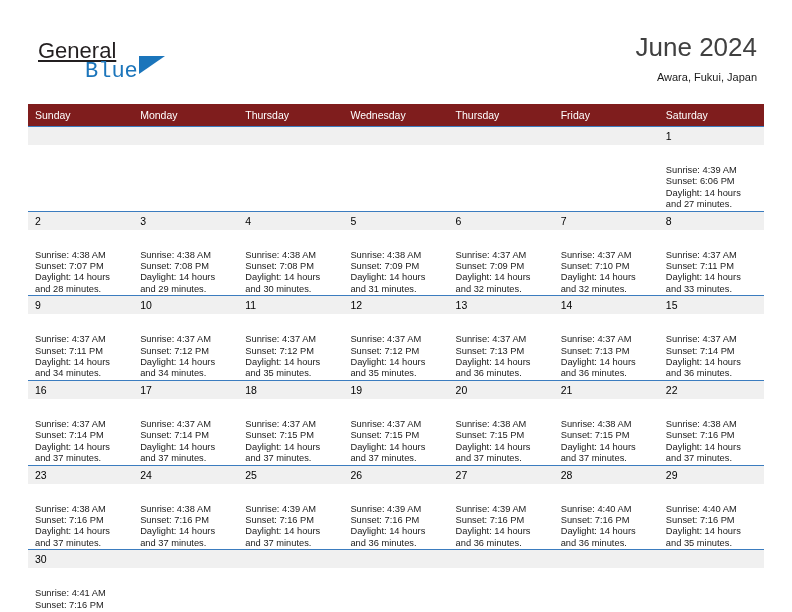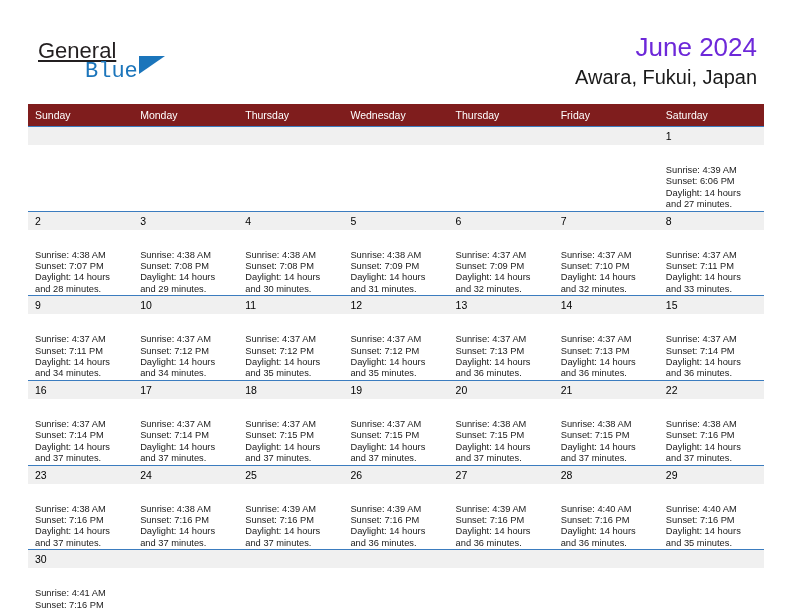--- a/index.html
+++ b/index.html
@@ -64,28 +64,28 @@
     border-bottom: 18px solid transparent;
   }
   .title-block {
     position: absolute;
     right: 35px;
     top: 32px;
     text-align: right;
   }
   .month-title {
     font-size: 26px;
-    color: #6d28d9;
+    color: #404040;
     font-family: "Liberation Sans", sans-serif;
     line-height: 30px;
     white-space: nowrap;
   }
   .location-subtitle {
     margin-top: 7px;
-    font-size: 20px;
+    font-size: 11px;
     color: #1a1a1a;
     font-family: "Liberation Sans", sans-serif;
     line-height: 16px;
     white-space: nowrap;
   }
 
   
   .calendar {
     position: absolute;
     left: 28px;

